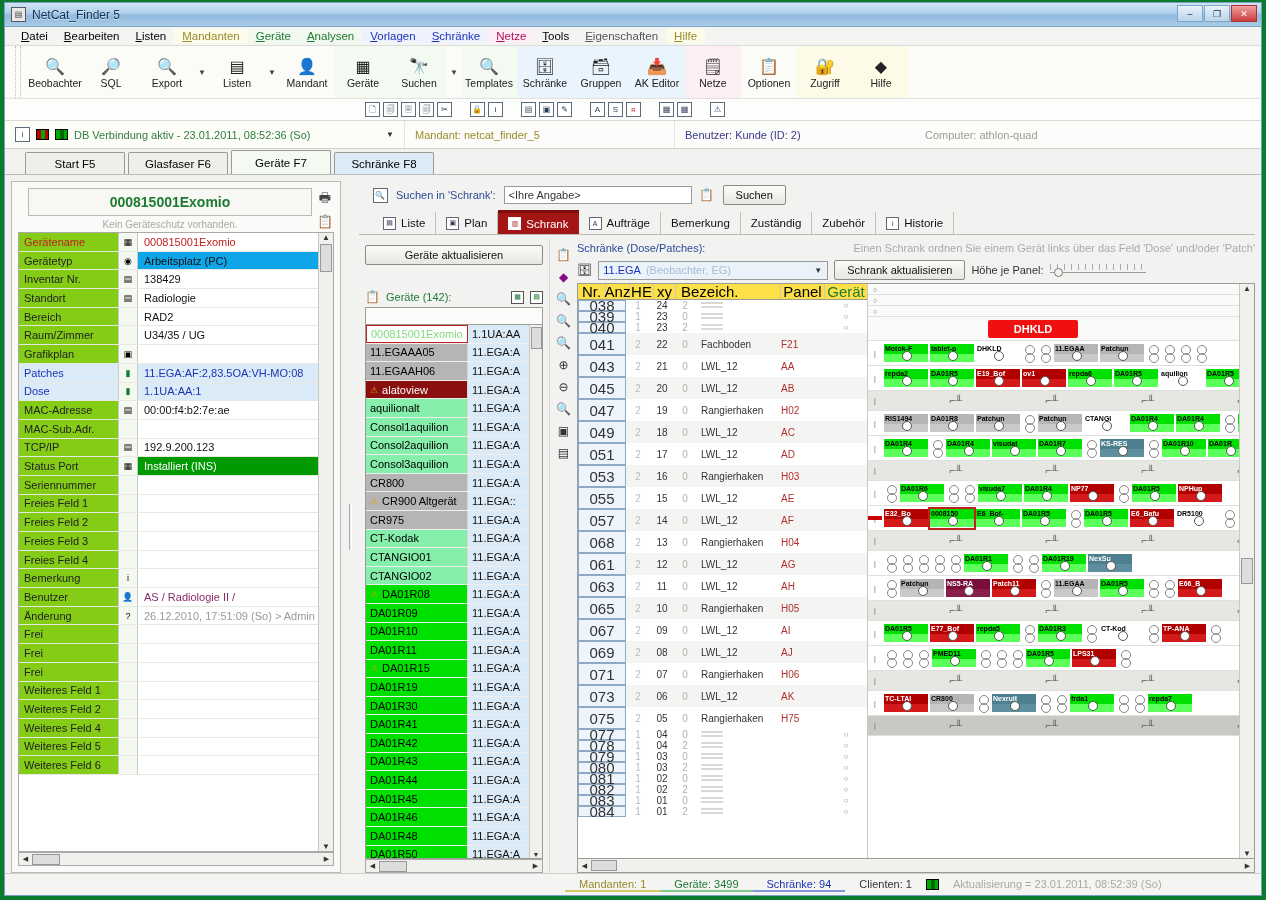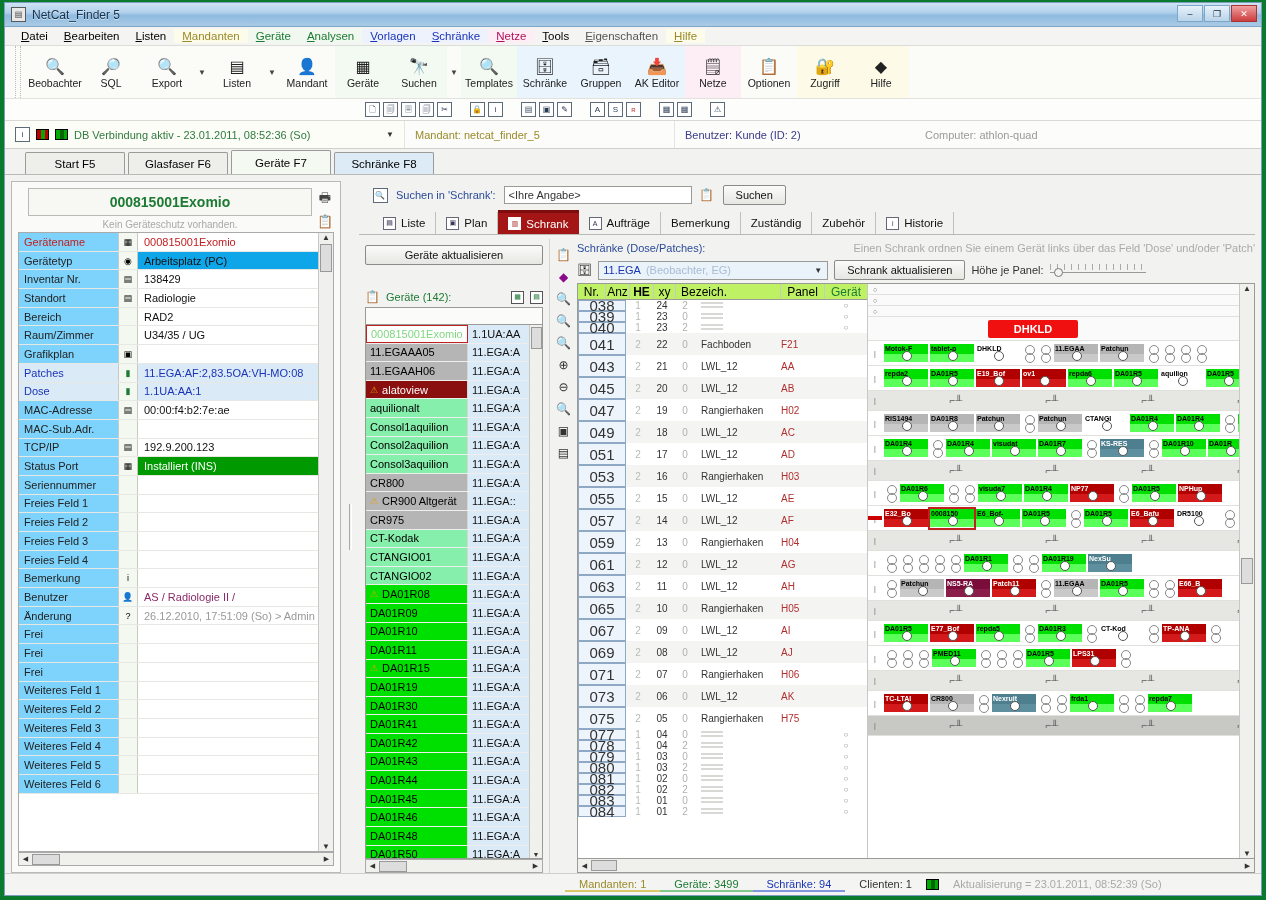--- a/index.html
+++ b/index.html
@@ -105,21 +105,21 @@
   .devtitle span { color:#1d7a33; font-weight:bold; font-size:14px; }
   .devsub { text-align:center; color:#a9a9a5; font-size:10px; margin:3px 22px 2px 10px; }
   .devicon-tr { position:absolute; right:-24px; top:0; width:20px; height:20px;
      display:flex;align-items:center;justify-content:center;font-size:13px;color:#444;}
   .devicon-tr2 { position:absolute; right:-24px; top:22px; width:20px; height:20px;
      display:flex;align-items:center;justify-content:center;font-size:13px;color:#444;}
   .proptbl { flex:1; border:1px solid #aaa; background:#fff; display:flex; min-height:0; overflow:hidden; position:relative; }
   .propscroll { flex:1; overflow:hidden; }
   .prow { display:flex; height:18.7px; align-items:stretch; border-bottom:1px solid #e7e7e3; }
   .pk {
-    width:100px; flex:none; background:#7dd3fc; border-right:1px solid #c8c8c4;
+    width:100px; flex:none; background:#84cc16; border-right:1px solid #c8c8c4;
     display:flex; align-items:center; padding-left:5px; font-size:11px; color:#222;
   }
   .pk.red { color:#c02020; }
   .pk.blue { color:#1a34b8; }
   .pic {
     width:19px; flex:none; border-right:1px solid #c8c8c4; background:#f3f8f0;
     display:flex; align-items:center; justify-content:center; font-size:9px;
   }
   .pv { flex:1; display:flex; align-items:center; padding-left:6px; font-size:11px; color:#111; }
   .pv.green { background:#0ea5e9; }
@@ -195,23 +195,23 @@
   .slider { width:96px; height:16px; position:relative; }
   .slider .trk { position:absolute; left:0; right:0; top:10px; height:1px; background:#999; }
   .slider .ticks { position:absolute; left:0; right:0; top:2px; height:6px;
      background:repeating-linear-gradient(to right,#aaa 0 1px,transparent 1px 7px); }
   .slider .knob { position:absolute; left:4px; top:6px; width:9px; height:9px; border-radius:50%;
      border:1px solid #777; background:#f4f4f0; }
   .hlbl { font-size:11px; color:#333; }
   
   .rackwrap { flex:1; display:flex; min-height:0; border:1px solid #9a9a96; background:#fff; overflow:hidden; }
   .rtbl { width:290px; flex:none; display:flex; flex-direction:column; border-right:1px solid #c8c8c4; }
-  .rth { display:flex; height:16px; flex:none; border-bottom:1px solid #9a9a96; background:#bef264; font-size:12px; }
+  .rth { display:flex; height:16px; flex:none; border-bottom:1px solid #9a9a96; background:#fde047; font-size:15px; }
   .rth div { display:flex; align-items:center; justify-content:center; border-right:1px solid #c9c9c5; }
-  .rth .h1{width:28px;} .rth .h2{width:24px;} .rth .h3{width:24px;font-weight:bold;} .rth .h4{width:22px;}
+  .rth .h1{width:28px;} .rth .h2{width:24px;} .rth .h3{width:24px;} .rth .h4{width:22px;}
   .rth .h5{flex:1; justify-content:flex-start; padding-left:5px;} .rth .h6{width:44px;}
   .rth .h7{width:42px; color:#1d7a33; border-right:none;}
   .rtb { flex:1; overflow:hidden; }
   .rtr { display:flex; font-size:10px; color:#333; }
   .rtr div { display:flex; align-items:center; justify-content:center; }
   .rtr .c1{width:48px; border:1px solid #8fa9c4; background:#eef4fb; font-size:15px;}
   .rtr .c2{width:24px; color:#b9b9b5;}
   .rtr .c3{width:24px;}
   .rtr .c4{width:22px; color:#b0b0ac;}
   .rtr .c5{flex:1; justify-content:flex-start; padding-left:5px;}
@@ -550,25 +550,20 @@
                 <div class="pk">Weiteres Feld 1</div>
                 <div class="pic"></div>
                 <div class="pv"></div>
               </div>
               <div class="prow">
                 <div class="pk">Weiteres Feld 2</div>
                 <div class="pic"></div>
                 <div class="pv"></div>
               </div>
               <div class="prow">
-                <div class="pk">Weiteres Feld 3</div>
-                <div class="pic"></div>
-                <div class="pv"></div>
-              </div>
-              <div class="prow">
                 <div class="pk">Weiteres Feld 4</div>
                 <div class="pic"></div>
                 <div class="pv"></div>
               </div>
               <div class="prow">
                 <div class="pk">Weiteres Feld 5</div>
                 <div class="pic"></div>
                 <div class="pv"></div>
               </div>
               <div class="prow">
@@ -1014,21 +1009,21 @@
                   <div class="rtr tall alt">
                     <div class="c1">057</div>
                     <div class="c2">2</div>
                     <div class="c3">14</div>
                     <div class="c4">0</div>
                     <div class="c5">LWL_12</div>
                     <div class="c6">AF</div>
                     <div class="c7"></div>
                   </div>
                   <div class="rtr tall">
-                    <div class="c1">059</div>
+                    <div class="c1">068</div>
                     <div class="c2">2</div>
                     <div class="c3">13</div>
                     <div class="c4">0</div>
                     <div class="c5">Rangierhaken</div>
                     <div class="c6">H04</div>
                     <div class="c7"></div>
                   </div>
                   <div class="rtr tall alt">
                     <div class="c1">061</div>
                     <div class="c2">2</div>

